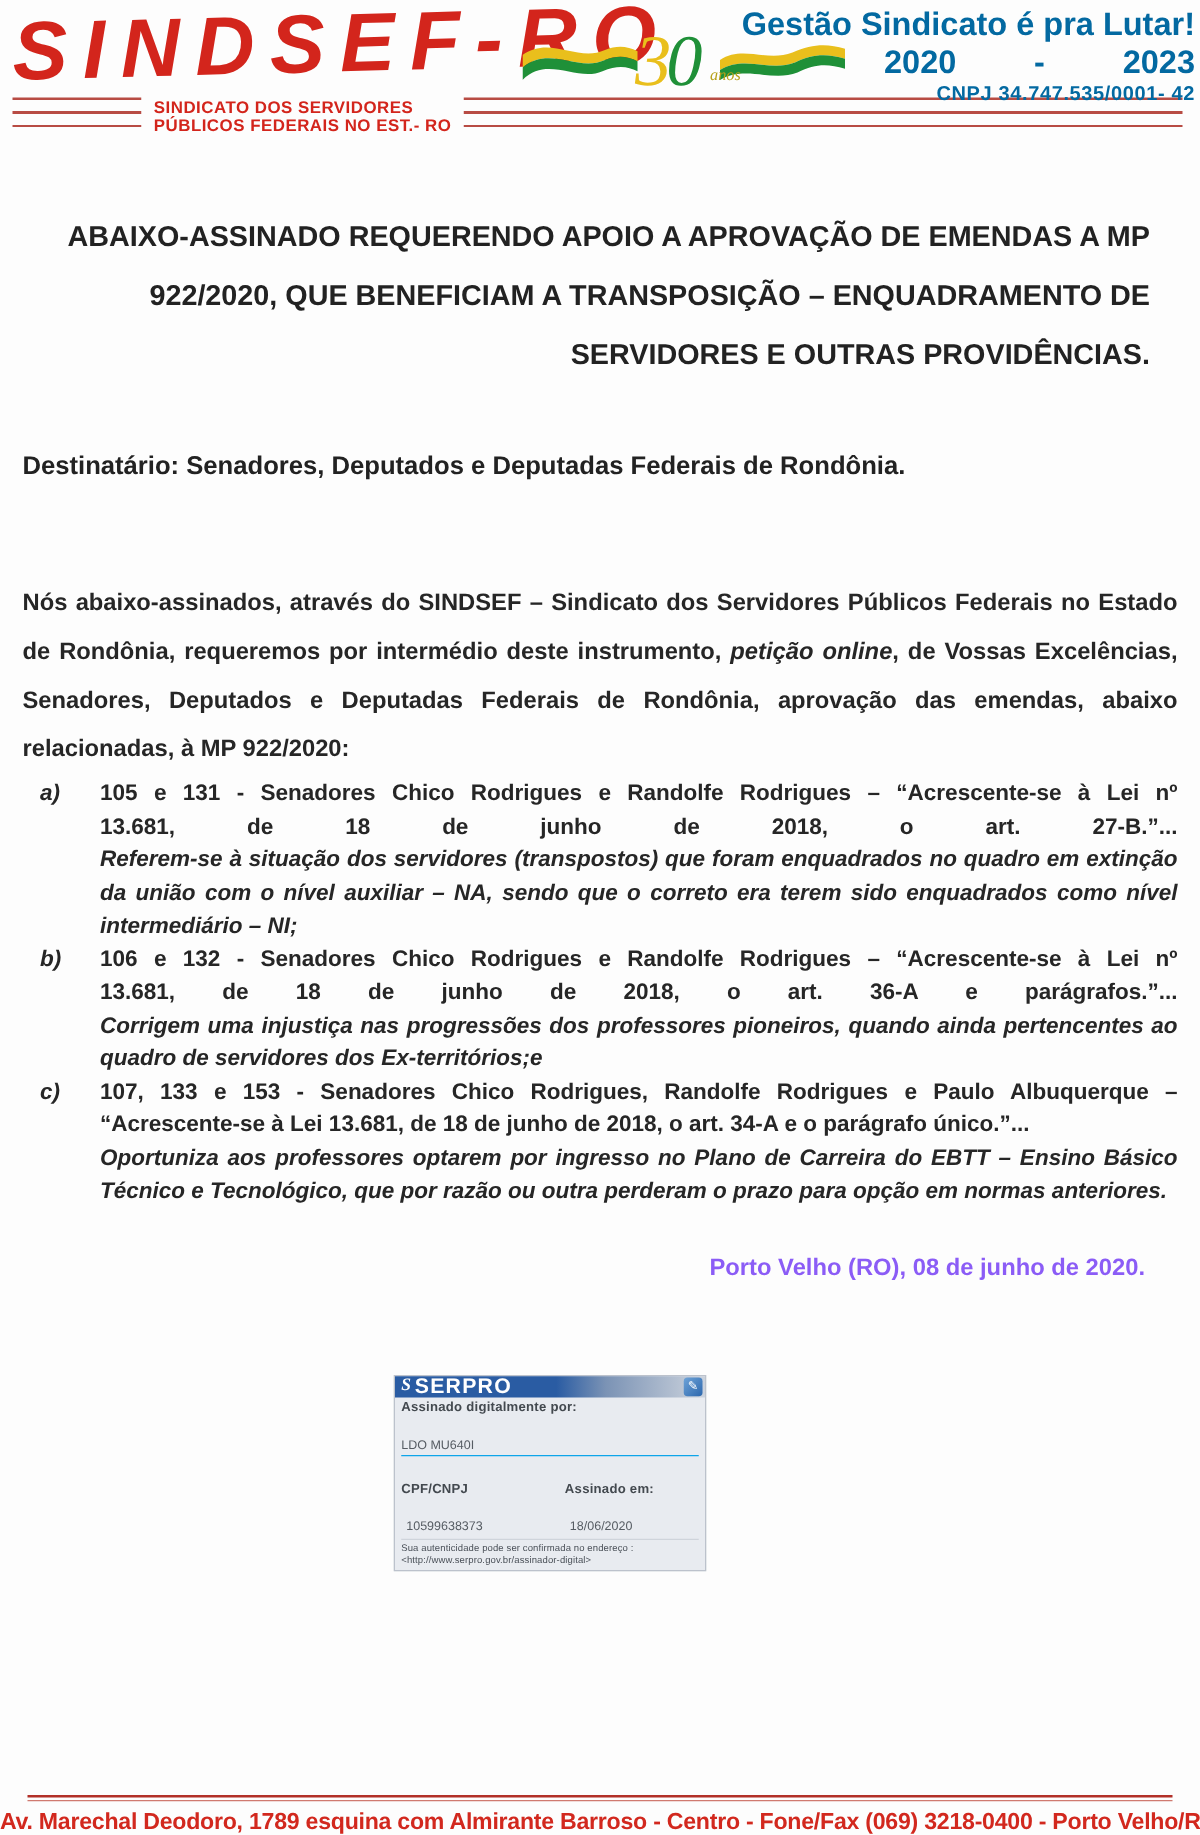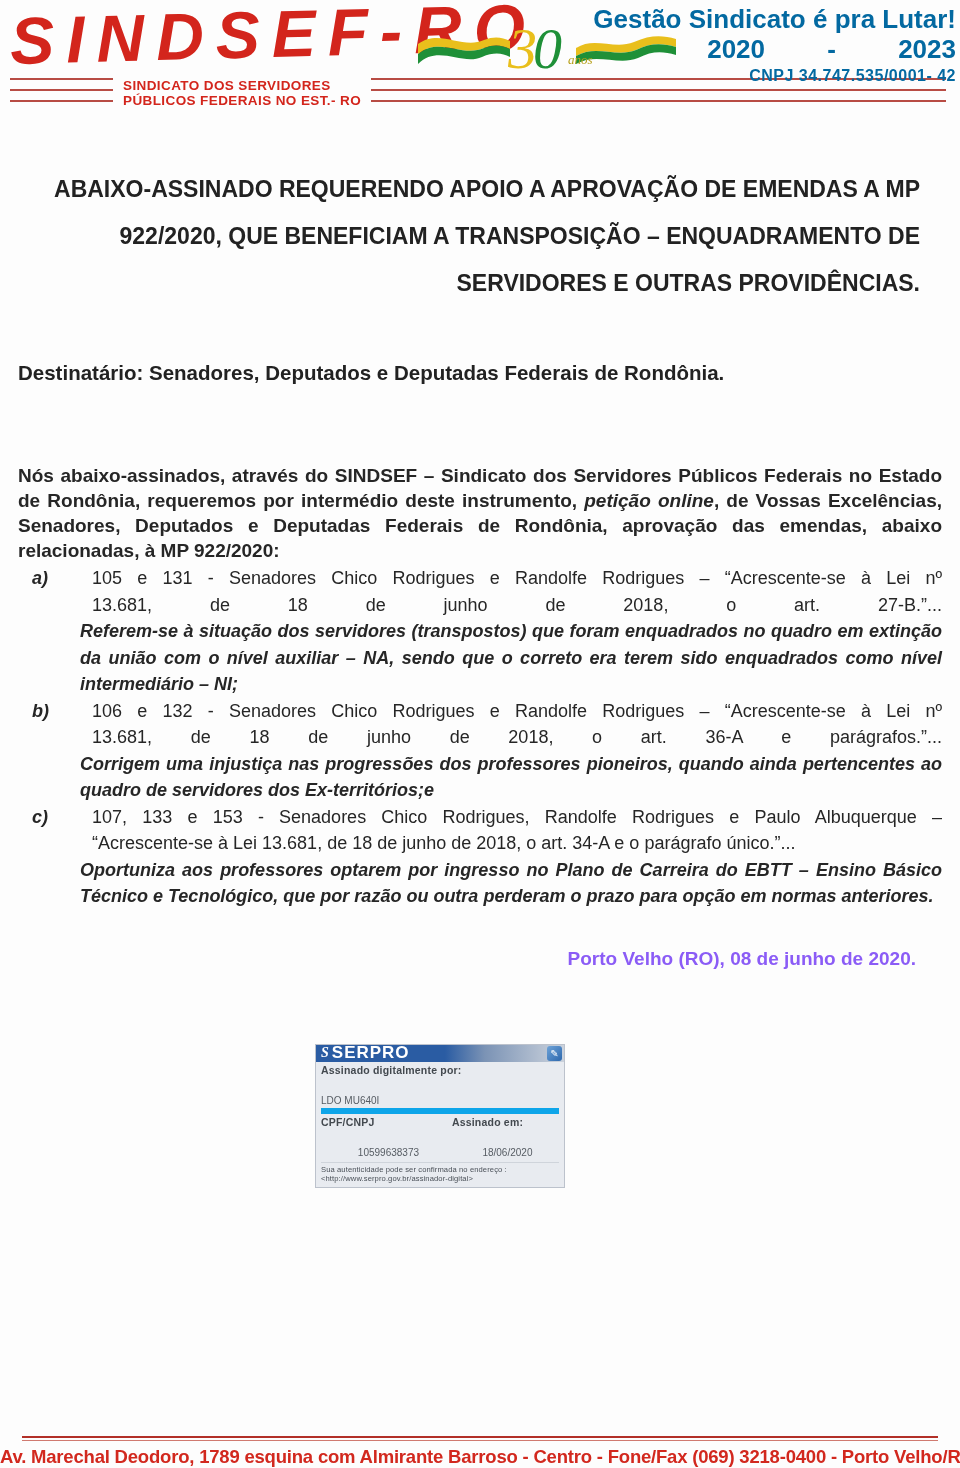--- a/index.html
+++ b/index.html
@@ -28,28 +28,28 @@
   .sub-row { position:absolute; left:10px; right:14px; top:76px; display:flex; align-items:center; gap:10px; }
   .rules { height:31px; background:repeating-linear-gradient(to bottom,#b84c44 0 2px, transparent 2px 11px); margin-top:2px; }
   .rules.left { width:103px; flex:none; }
   .rules.right { flex:1; }
   .sub-text { flex:none; color:#d3251c; font-weight:bold; font-size:13.5px; line-height:15px; letter-spacing:0.4px; white-space:nowrap; }
 
   
   .doc-title { margin:46px auto 0; width:880px; text-align:right;
     font-weight:bold; font-size:23px; line-height:47px; color:#222; }
   .recipient { margin:54px 18px 0; font-weight:bold; font-size:20.5px; color:#222; }
-  .intro { margin:78px 18px 0; font-weight:bold; font-size:19px; line-height:25px;
+  .intro { margin:78px 18px 0; font-weight:bold; font-size:19px; line-height:39px;
     text-align:justify; color:#262626; }
   .intro em { font-style:italic; }
 
   .emendas { margin:2px 18px 0; font-size:18px; line-height:26.5px; color:#262626; }
   .item { position:relative; padding-left:62px; }
   .marker { position:absolute; left:14px; top:0; font-weight:bold; font-style:italic; }
-  .l-bold { font-weight:normal;margin-left:12px; }
+  .l-bold { font-weight:bold; }
   .spread { text-align:justify; text-align-last:justify; }
   .note { font-weight:bold; font-style:italic; text-align:justify; }
 
   .dateline { margin:38px 44px 0 0; text-align:right; font-weight:bold; font-size:19px; color:#8b5cf6; }
 
   
   .stamp {
     position:relative; margin:74px 0 0 315px; width:250px;
     background:#e8ebf0; border:1px solid #bcc2cc; box-sizing:border-box;
     color:#43494f; font-size:10px;
@@ -62,24 +62,24 @@
   .serpro-s { color:#ffffff; font-family:"Liberation Serif", serif; font-style:italic; font-weight:bold; font-size:14px; margin-right:3px; }
   .serpro-name { color:#ffffff; font-weight:bold; font-size:17px; letter-spacing:1px; }
   .stamp-pen {
     position:absolute; right:2px; top:1px; width:15px; height:15px;
     background:linear-gradient(135deg,#6ea3d8,#2c67ad); border-radius:3px;
     color:#fff; font-size:10px; line-height:15px; text-align:center;
   }
   .stamp-inner { padding:2px 5px 2px; }
   .s-label { font-weight:bold; font-size:10.5px; letter-spacing:0.2px; }
   .s-value { font-size:10px; color:#565c63; padding:1px 0 2px;margin-top:18px; }
-  .stamp-cols { display:flex; border-top:6px solid #0ea5e9; padding-top:2px; }
+  .stamp-cols { display:flex; border-top:1px solid #0ea5e9; padding-top:20px; }
   .stamp-cols .col1 { width:55%; }
   .stamp-cols .col2 { width:45%; }
-  .stamp-cols .s-value { padding-left:4px;text-align:center; }
+  .stamp-cols .s-value { padding-left:4px; }
   .stamp-verify { border-top:1px solid #cfd4db; margin-top:2px; padding:2px 0 2px;
     font-size:7.6px; line-height:9px; color:#4a5058; letter-spacing:0.1px; }
 
   
   .footer { position:absolute; left:0; right:0; bottom:0; }
   .footer-rule { width:916px; margin:0 auto 5px; height:2px;
     border-top:2px solid #b23028; border-bottom:1px solid #d07a70; }
   .footer-text { text-align:center; font-weight:bold; font-size:18.5px;
     color:#d2281e; white-space:nowrap; letter-spacing:-0.2px; }
 </style>

